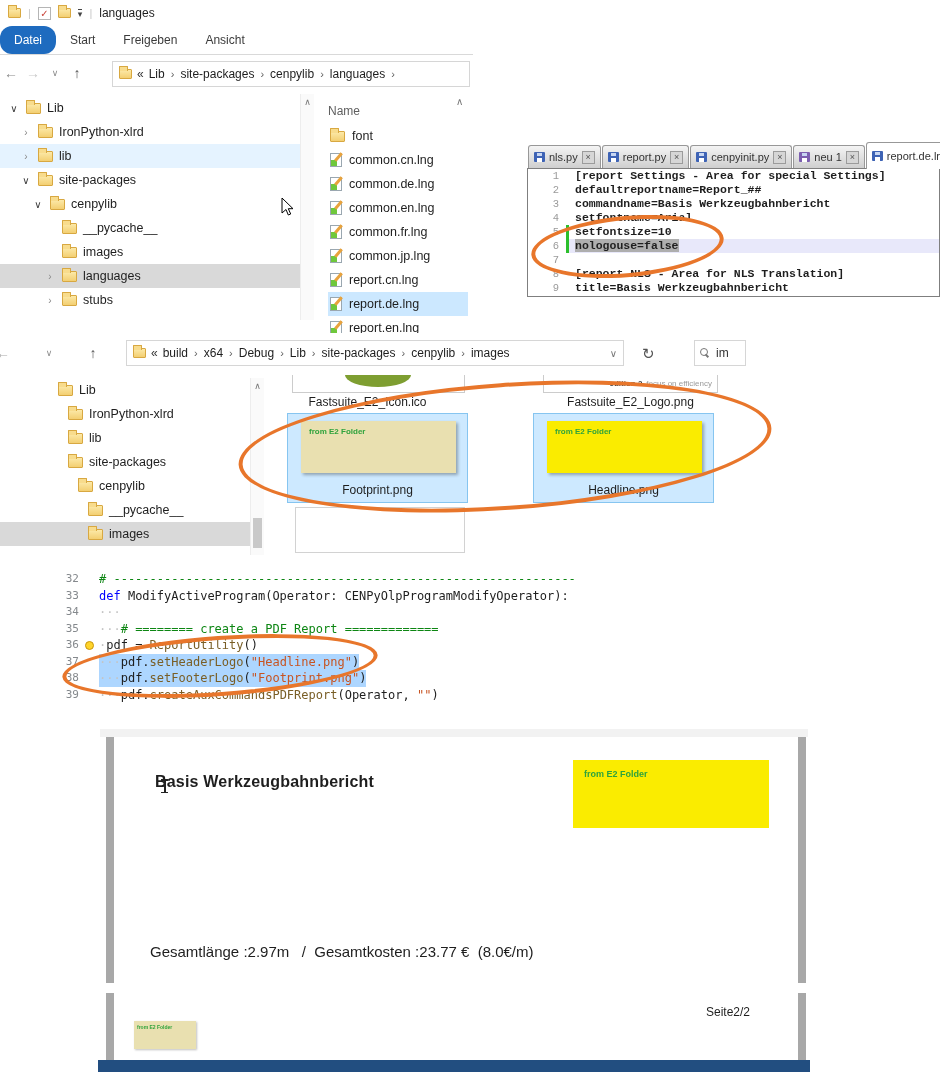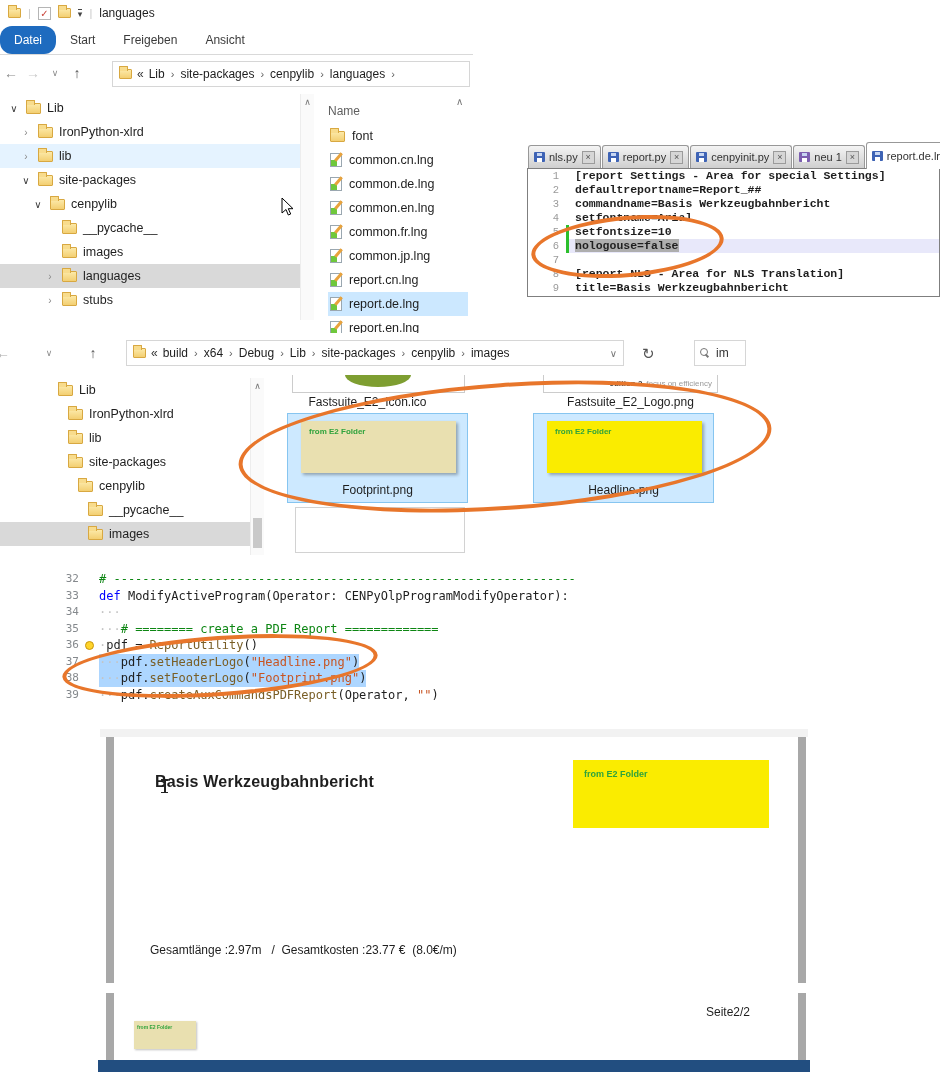--- a/index.html
+++ b/index.html
@@ -127,21 +127,21 @@
   #prev-strip { left:100px; top:729px; width:708px; height:8px; background:#f2f2f2; }
   .pagebar { width:8px; background:#a8a8a8; }
   #page1 { left:114px; top:737px; width:684px; height:246px; background:#fff; }
   #rep-title { position:absolute; left:41px; top:36px; font-size:16px; font-weight:bold; letter-spacing:.2px; }
   #rep-logo { position:absolute; left:459px; top:23px; width:196px; height:68px; }
   #rep-logo .e2txt { position:absolute; left:11px; top:9px; font-size:9px; font-weight:bold; }
   #rep-table { position:absolute; left:36px; top:79px; border-collapse:collapse; font-size:13.5px; }
   #rep-table td { border:1px solid #000; height:24px; padding:0 0 0 7px; white-space:pre; }
   #rep-table td.c1 { width:124px; }
   #rep-table td.c2 { width:264px; }
-  #rep-totals { position:absolute; left:36px; top:206px; font-size:12px; white-space:pre; }
+  #rep-totals { position:absolute; left:36px; top:206px; font-size:15px; white-space:pre; }
   #page2 { left:114px; top:993px; width:684px; height:67px; background:#fff; }
   #seite { position:absolute; left:592px; top:12px; font-size:12px; }
   #foot-logo { position:absolute; left:20px; top:28px; width:62px; height:28px; box-shadow:1px 1px 2px rgba(0,0,0,.25); }
   #foot-logo .e2txt { position:absolute; left:3px; top:3px; font-size:5px; font-weight:bold; }
   #bluebar { left:98px; top:1060px; width:712px; height:12px; }
 
   
   .ellipse { border:4px solid #e8762b; border-radius:50%; background:transparent; pointer-events:none; }
   #ell-editor { left:531px; top:216px; width:193px; height:61px; transform:rotate(-5deg); }
   #ell-images { left:238px; top:383px; width:534px; height:127px; transform:rotate(-4deg); }

